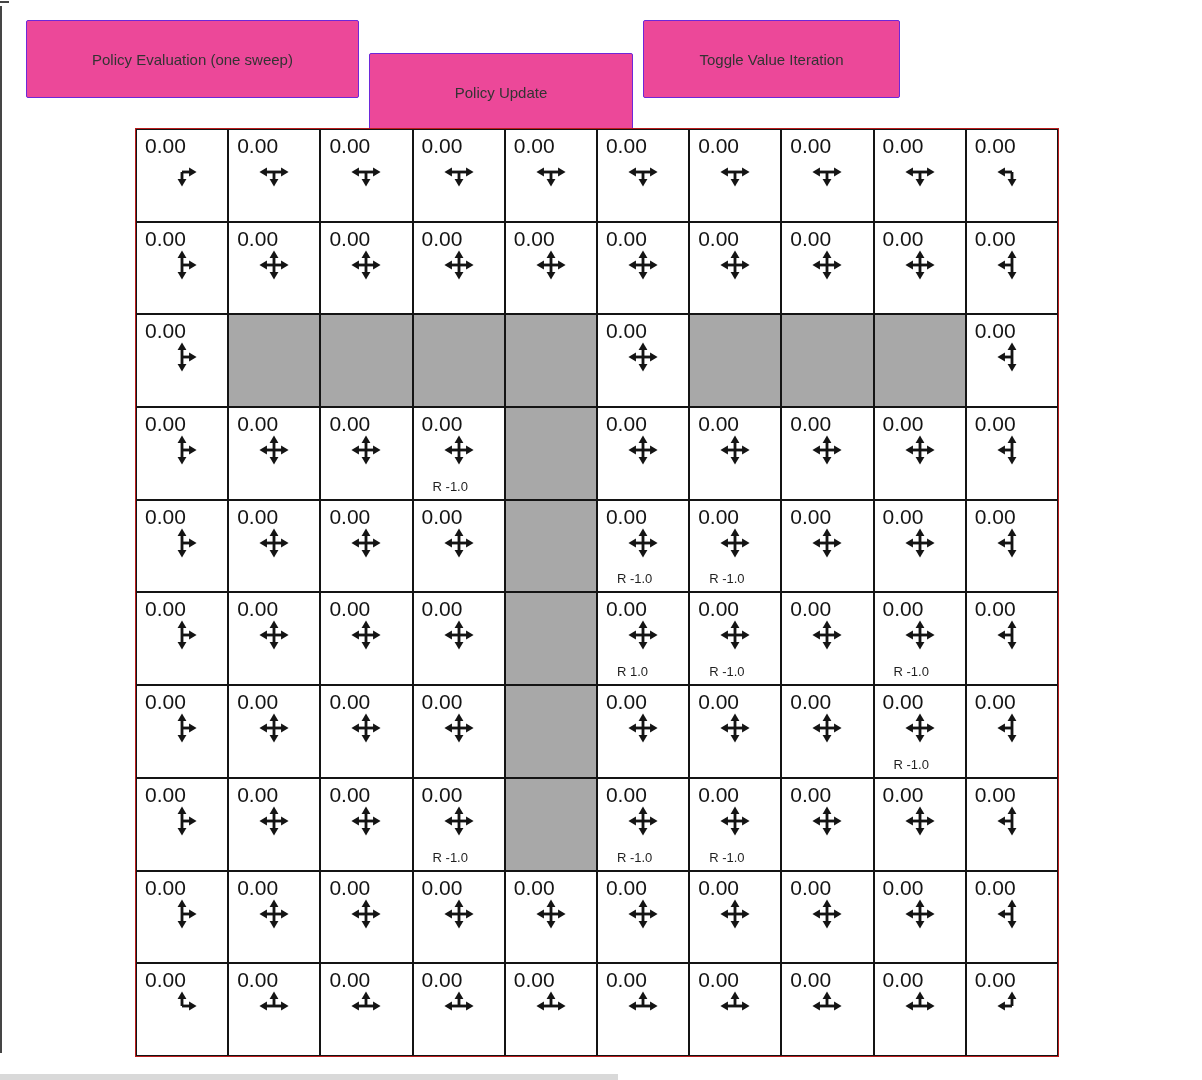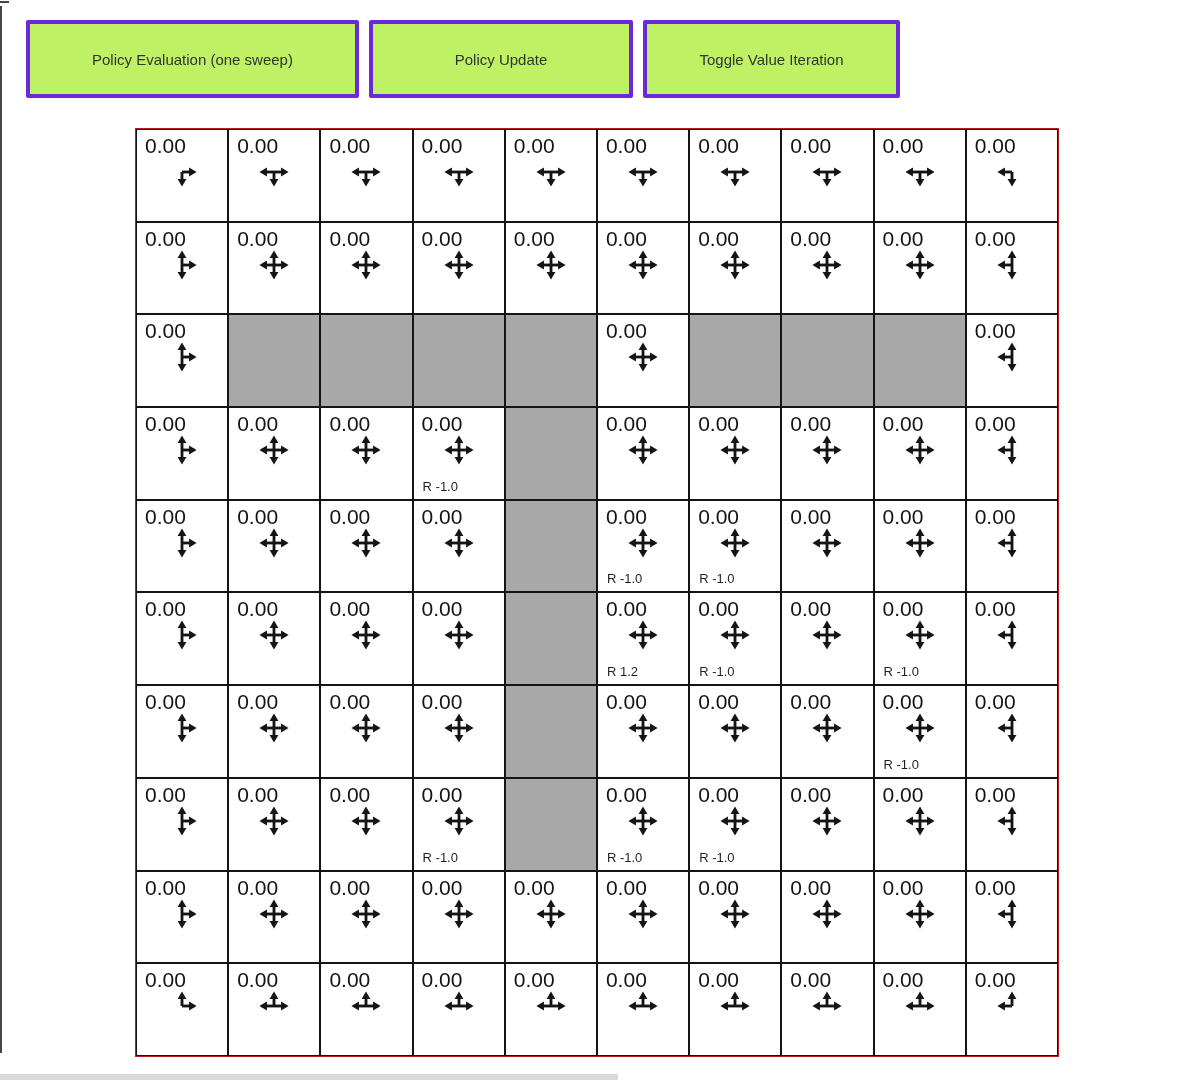--- a/index.html
+++ b/index.html
@@ -8,47 +8,47 @@
     background:#ffffff;font-family:"Liberation Sans",sans-serif;
   }
   
   .win-edge-left{position:absolute;left:0;top:6px;width:2px;height:1047px;background:#454545;}
   .win-edge-top{position:absolute;left:0;top:1px;width:9px;height:2px;background:#454545;}
   .win-strip-bottom{position:absolute;left:0;bottom:0;width:618px;height:6px;background:#d9d9d9;}
 
   
   .toolbar{position:absolute;left:26px;top:20px;display:flex;gap:10px;}
   .btn{
-    height:78px;background:#bef264;border:4px solid #6d28d9;border-radius:2px;
+    height:78px;background:#ec4899;border:1px solid #6d28d9;border-radius:2px;
     color:#333333;font-size:15px;font-family:"Liberation Sans",sans-serif;
     cursor:pointer;padding:0;display:flex;align-items:center;justify-content:center;
   }
   .btn.b0{width:333px;}
-  .btn.b1{width:264px;}
+  .btn.b1{width:264px;margin-top:33px;}
   .btn.b2{width:257px;}
   .btn.b3{width:262px;}
 
   
   .grid{
     position:absolute;left:135px;top:128px;
     display:grid;grid-template-columns:repeat(10,92.2px);grid-auto-rows:92.7px;
     border:1px solid #b91c1c;
   }
   .cell{
     position:relative;box-sizing:border-box;background:#ffffff;
     border:1px solid #141414;
   }
   .cell .val{
     position:absolute;top:4px;left:8px;font-size:21px;color:#141414;letter-spacing:0px;
   }
   .cell .glyph{
     position:absolute;top:27px;left:0;width:100%;text-align:center;line-height:0;
   }
   .cell .reward{
-    position:absolute;bottom:5px;left:9px;font-size:13px;color:#1f1f1f;
+    position:absolute;bottom:5px;left:19px;font-size:13px;color:#1f1f1f;
   }
 </style>
 </head>
 <body>
 
 <div class="win-edge-left"></div>
 <div class="win-edge-top"></div>
 <div class="win-strip-bottom"></div>
 
 <div class="toolbar">
@@ -619,21 +619,21 @@
       <div class="glyph"><svg width="30" height="30" viewBox="0 0 36 36">
           <line x1="18" y1="18" x2="18" y2="8.5" stroke="#141414" stroke-width="3.4"></line>
           <line x1="18" y1="18" x2="18" y2="27.5" stroke="#141414" stroke-width="3.4"></line>
           <line x1="18" y1="18" x2="8.5" y2="18" stroke="#141414" stroke-width="3.4"></line>
           <line x1="18" y1="18" x2="27.5" y2="18" stroke="#141414" stroke-width="3.4"></line>
           <polygon points="18,0.5 12.7,9.5 23.3,9.5" fill="#141414" stroke="none"></polygon>
           <polygon points="18,35.5 12.7,26.5 23.3,26.5" fill="#141414" stroke="none"></polygon>
           <polygon points="0.5,18 9.5,12.7 9.5,23.3" fill="#141414" stroke="none"></polygon>
           <polygon points="35.5,18 26.5,12.7 26.5,23.3" fill="#141414" stroke="none"></polygon>
         </svg></div>
-      <div class="reward">R 1.2</div>
+      <div class="reward">R 1.0</div>
     </div>
     <div class="cell">
       <div class="val">0.00</div>
       <div class="glyph"><svg width="30" height="30" viewBox="0 0 36 36">
           <line x1="18" y1="18" x2="18" y2="8.5" stroke="#141414" stroke-width="3.4"></line>
           <line x1="18" y1="18" x2="18" y2="27.5" stroke="#141414" stroke-width="3.4"></line>
           <line x1="18" y1="18" x2="8.5" y2="18" stroke="#141414" stroke-width="3.4"></line>
           <line x1="18" y1="18" x2="27.5" y2="18" stroke="#141414" stroke-width="3.4"></line>
           <polygon points="18,0.5 12.7,9.5 23.3,9.5" fill="#141414" stroke="none"></polygon>
           <polygon points="18,35.5 12.7,26.5 23.3,26.5" fill="#141414" stroke="none"></polygon>

